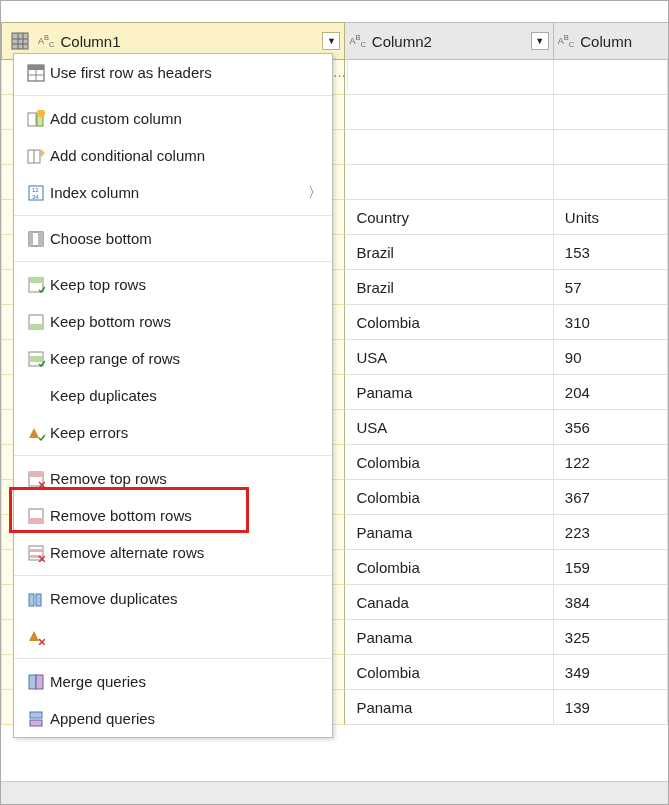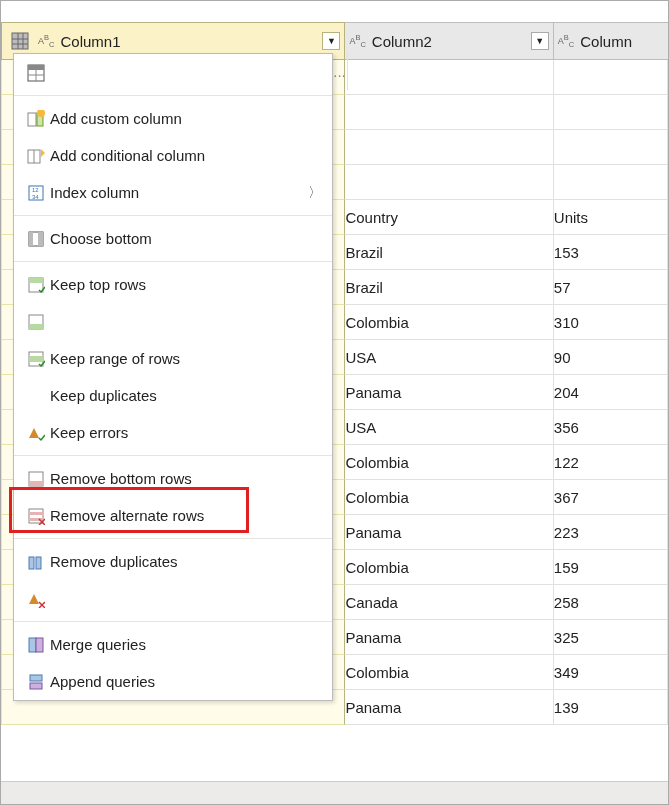--- a/index.html
+++ b/index.html
@@ -57,21 +57,21 @@
     margin: 0 8px 0 4px;
     display:inline-block;
   }
   .rows { }
   .row { display:flex; height:35px; }
   .cell {
     border: 1px solid #e0e0e0;
     border-top: none;
     border-left: none;
     display:flex; align-items:center;
-    padding-left: 0;
+    padding-left: 11px;
   }
   .cell.sel { background:#fffde9; border-right-color:#b6b47e; border-bottom-color:#e8e4a8; }
   .cell.c1 { width: 347px; border-left:1px solid #e0e0e0; }
   .cell.c2 { width: 210px; }
   .cell.c3 { width: 115px; }
 
   
   .menu {
     position: absolute;
     left: 12px;
@@ -219,21 +219,21 @@
         <div class="cell c3">223</div>
       </div>
       <div class="row">
         <div class="cell sel c1"></div>
         <div class="cell c2">Colombia</div>
         <div class="cell c3">159</div>
       </div>
       <div class="row">
         <div class="cell sel c1"></div>
         <div class="cell c2">Canada</div>
-        <div class="cell c3">258</div>
+        <div class="cell c3">384</div>
       </div>
       <div class="row">
         <div class="cell sel c1"></div>
         <div class="cell c2">Panama</div>
         <div class="cell c3">325</div>
       </div>
       <div class="row">
         <div class="cell sel c1"></div>
         <div class="cell c2">Colombia</div>
         <div class="cell c3">349</div>
@@ -253,20 +253,21 @@
 <div class="menu">
   <div class="mitem">
     <span class="icon">
       <svg width="18" height="18">
           <rect x="1" y="1" width="16" height="16" fill="none" stroke="#555"></rect>
           <rect x="1" y="1" width="16" height="5" fill="#888"></rect>
           <line x1="1" y1="11" x2="17" y2="11" stroke="#888"></line>
           <line x1="9" y1="1" x2="9" y2="17" stroke="#888"></line>
         </svg>
     </span>
+    <span class="lbl">Use first row as headers</span>
   </div>
   <div class="msep"></div>
 
   <div class="mitem">
     <span class="icon">
       <svg width="18" height="18">
           <rect x="1" y="3" width="8" height="13" fill="none" stroke="#888"></rect>
           <rect x="10" y="3" width="6" height="13" fill="#cfe7a3" stroke="#6a9c30"></rect>
           <circle cx="14" cy="3" r="4" fill="#f7b93a"></circle>
         </svg>
@@ -318,20 +319,21 @@
     </span>
     <span class="lbl">Keep top rows</span>
   </div>
   <div class="mitem">
     <span class="icon">
       <svg width="18" height="18">
           <rect x="2" y="2" width="14" height="14" fill="none" stroke="#888"></rect>
           <rect x="2" y="11" width="14" height="5" fill="#b9d9a3"></rect>
         </svg>
     </span>
+    <span class="lbl">Keep bottom rows</span>
   </div>
   <div class="mitem">
     <span class="icon">
       <svg width="18" height="18">
           <rect x="2" y="2" width="14" height="14" fill="none" stroke="#888"></rect>
           <rect x="2" y="6" width="14" height="6" fill="#b9d9a3"></rect>
           <path d="M12 14 l2 2 l4 -5" stroke="#2a8a2a" fill="none" stroke-width="1.5"></path>
         </svg>
     </span>
     <span class="lbl">Keep range of rows</span>
@@ -344,20 +346,31 @@
     <span class="icon">
       <svg width="18" height="18">
           <polygon points="2,14 7,4 12,14" fill="#d28a2a"></polygon>
           <path d="M12 14 l2 2 l4 -5" stroke="#2a8a2a" fill="none" stroke-width="1.5"></path>
         </svg>
     </span>
     <span class="lbl">Keep errors</span>
   </div>
   <div class="msep"></div>
 
+  <div class="mitem">
+    <span class="icon">
+      <svg width="18" height="18">
+          <rect x="2" y="2" width="14" height="14" fill="none" stroke="#888"></rect>
+          <rect x="2" y="2" width="14" height="5" fill="#e8b3b3"></rect>
+          <line x1="12" y1="12" x2="18" y2="18" stroke="#c33" stroke-width="1.5"></line>
+          <line x1="18" y1="12" x2="12" y2="18" stroke="#c33" stroke-width="1.5"></line>
+        </svg>
+    </span>
+    <span class="lbl">Remove top rows</span>
+  </div>
   <div class="mitem">
     <span class="icon">
       <svg width="18" height="18">
           <rect x="2" y="2" width="14" height="14" fill="none" stroke="#888"></rect>
           <rect x="2" y="11" width="14" height="5" fill="#e8b3b3"></rect>
         </svg>
     </span>
     <span class="lbl">Remove bottom rows</span>
   </div>
   <div class="mitem">

